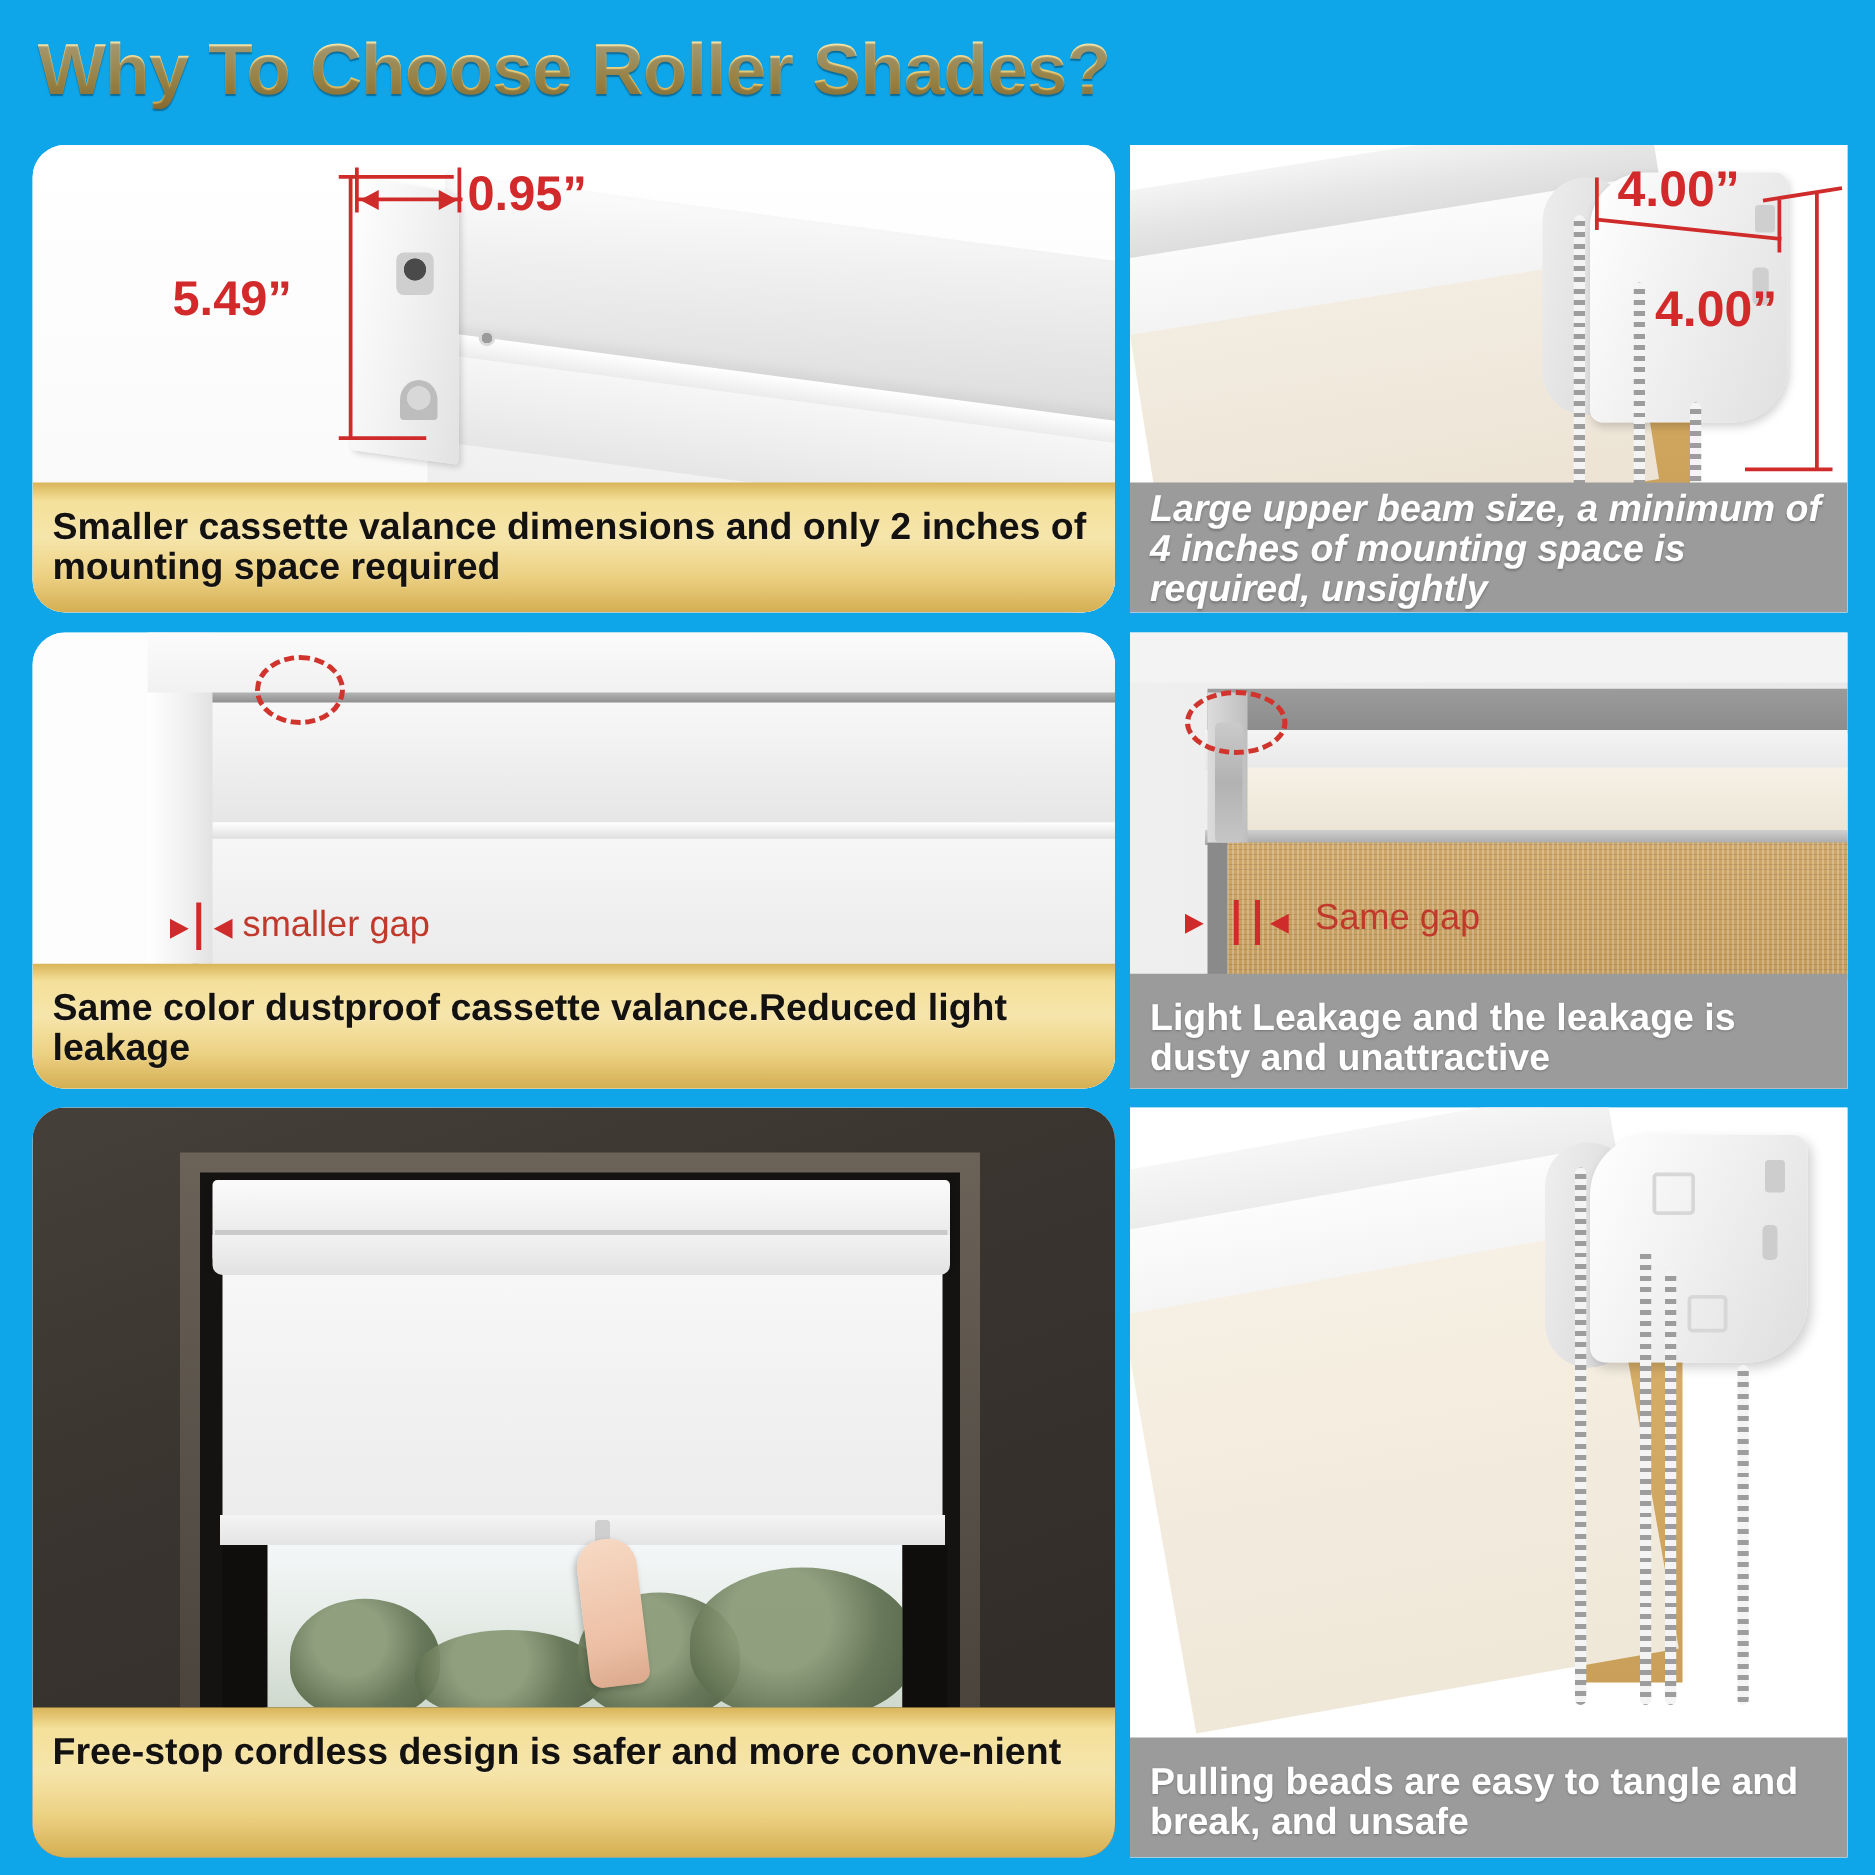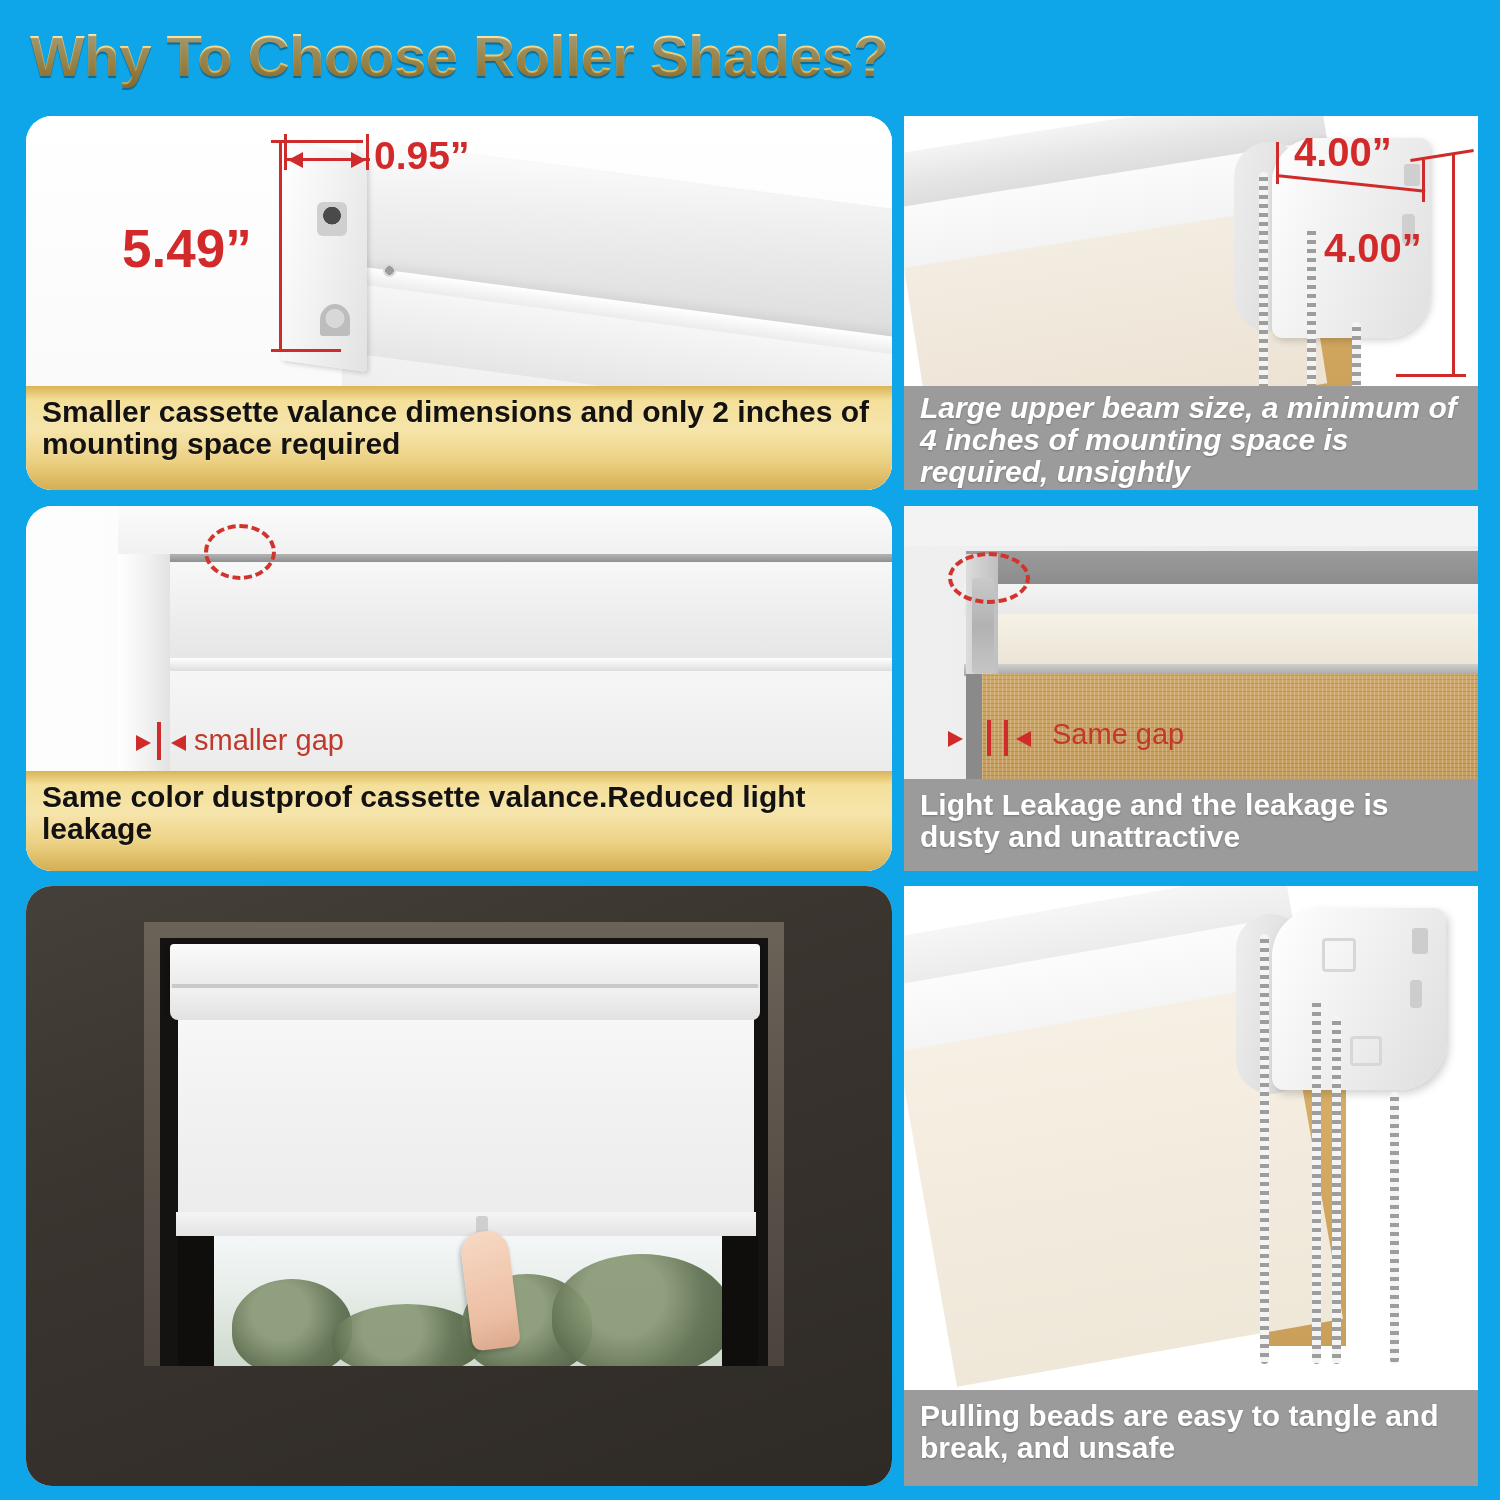--- a/index.html
+++ b/index.html
@@ -33,21 +33,21 @@
 
   .row1 { top: 4px;   height: 374px; }
   .row2 { top: 394px; height: 365px; }
   .row3 { top: 774px; height: 600px; }
 
   .photo { position: absolute; inset: 0; }
 
   
   .cap {
     position: absolute; left: 0; right: 0; bottom: 0;
-    padding: 10px 14px 12px 16px;
+    padding: 20px 14px 12px 16px;
     font-weight: bold; line-height: 1.06;
     z-index: 30;
   }
   .cap.gold {
     background: linear-gradient(180deg, #d9b458 0%, #f4e09a 14%, #f6e5ab 42%, #ecd183 72%, #d4ae52 100%);
     color: #141210; font-size: 30px;
     text-shadow: 0 1px 0 rgba(255,255,255,0.25);
   }
   .cap.gray {
     background: #9b9b9b; color: #ffffff; font-size: 30px;
@@ -357,21 +357,21 @@
       <div class="tick-v" style="left:258px; top:18px; height:36px;"></div>
       <div class="tick-v" style="left:340px; top:18px; height:36px;"></div>
       <div class="dim-line dim-h" style="left:258px; top:42px; width:86px;"></div>
       <div class="arrow-l" style="left:262px; top:36px;"></div>
       <div class="arrow-r" style="left:325px; top:36px;"></div>
       <div class="dim-label" style="left:348px; top:18px; font-size:39px;">0.95”</div>
 
       <div class="dim-line dim-v" style="left:253px; top:24px; height:212px;"></div>
       <div class="tick-h" style="left:245px; top:24px; width:92px;"></div>
       <div class="tick-h" style="left:245px; top:233px; width:70px;"></div>
-      <div class="dim-label" style="left:96px; top:102px; font-size:53px;">5.49”</div>
+      <div class="dim-label" style="left:112px; top:102px; font-size:39px;">5.49”</div>
 
       <div class="cap gold">Smaller cassette valance dimensions and only 2 inches of mounting space required</div>
     </div>
 
     <div class="panel right row1">
       <div class="photo">
         <div class="p2-bg"></div>
         <div class="p2-beam fabric-tex"></div>
         <div class="p2-fabric-white fabric-tex"></div>
         <div class="p2-tan"></div>
@@ -459,20 +459,21 @@
         <div class="p5-sideL"></div>
         <div class="p5-sideR"></div>
         <div class="p5-shade streak-tex"></div>
         <div class="p5-bottombar streak-tex"></div>
         <div class="p5-head streak-tex"></div>
         <div class="p5-headline"></div>
         <div class="p5-headlip streak-tex"></div>
         <div class="p5-pull"></div>
         <div class="p5-hand"></div>
       </div>
+      <div class="cap gold">Free-stop cordless design is safer and more conve-nient</div>
     </div>
 
     <div class="panel right row3">
       <div class="photo">
         <div class="p6-bg"></div>
         <div class="p6-beam fabric-tex"></div>
         <div class="p6-white fabric-tex"></div>
         <div class="p6-tan"></div>
         <div class="p6-cream fabric-tex"></div>
         <div class="p6-roller"></div>

